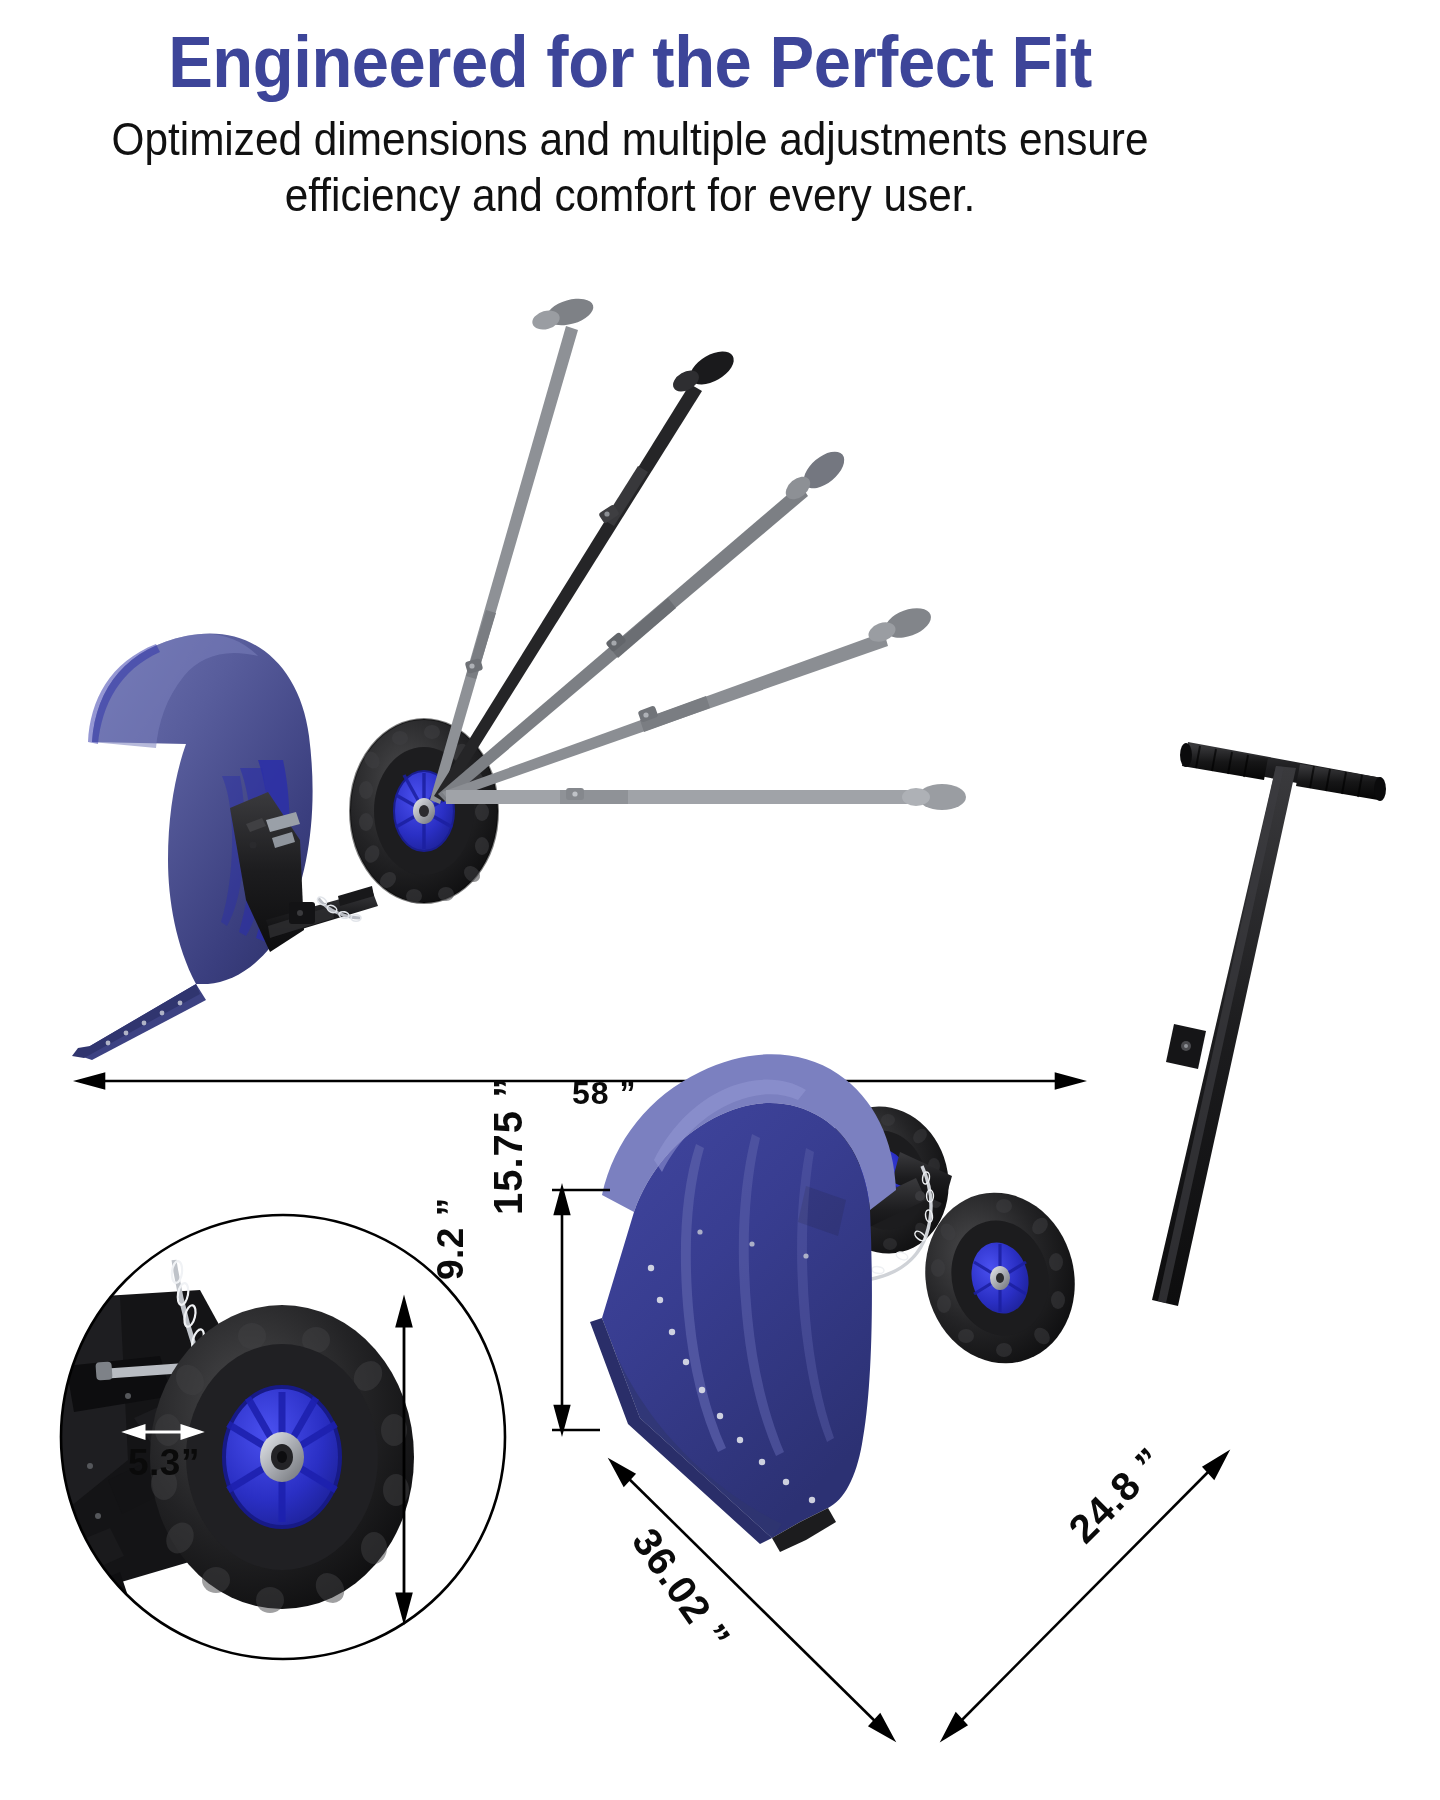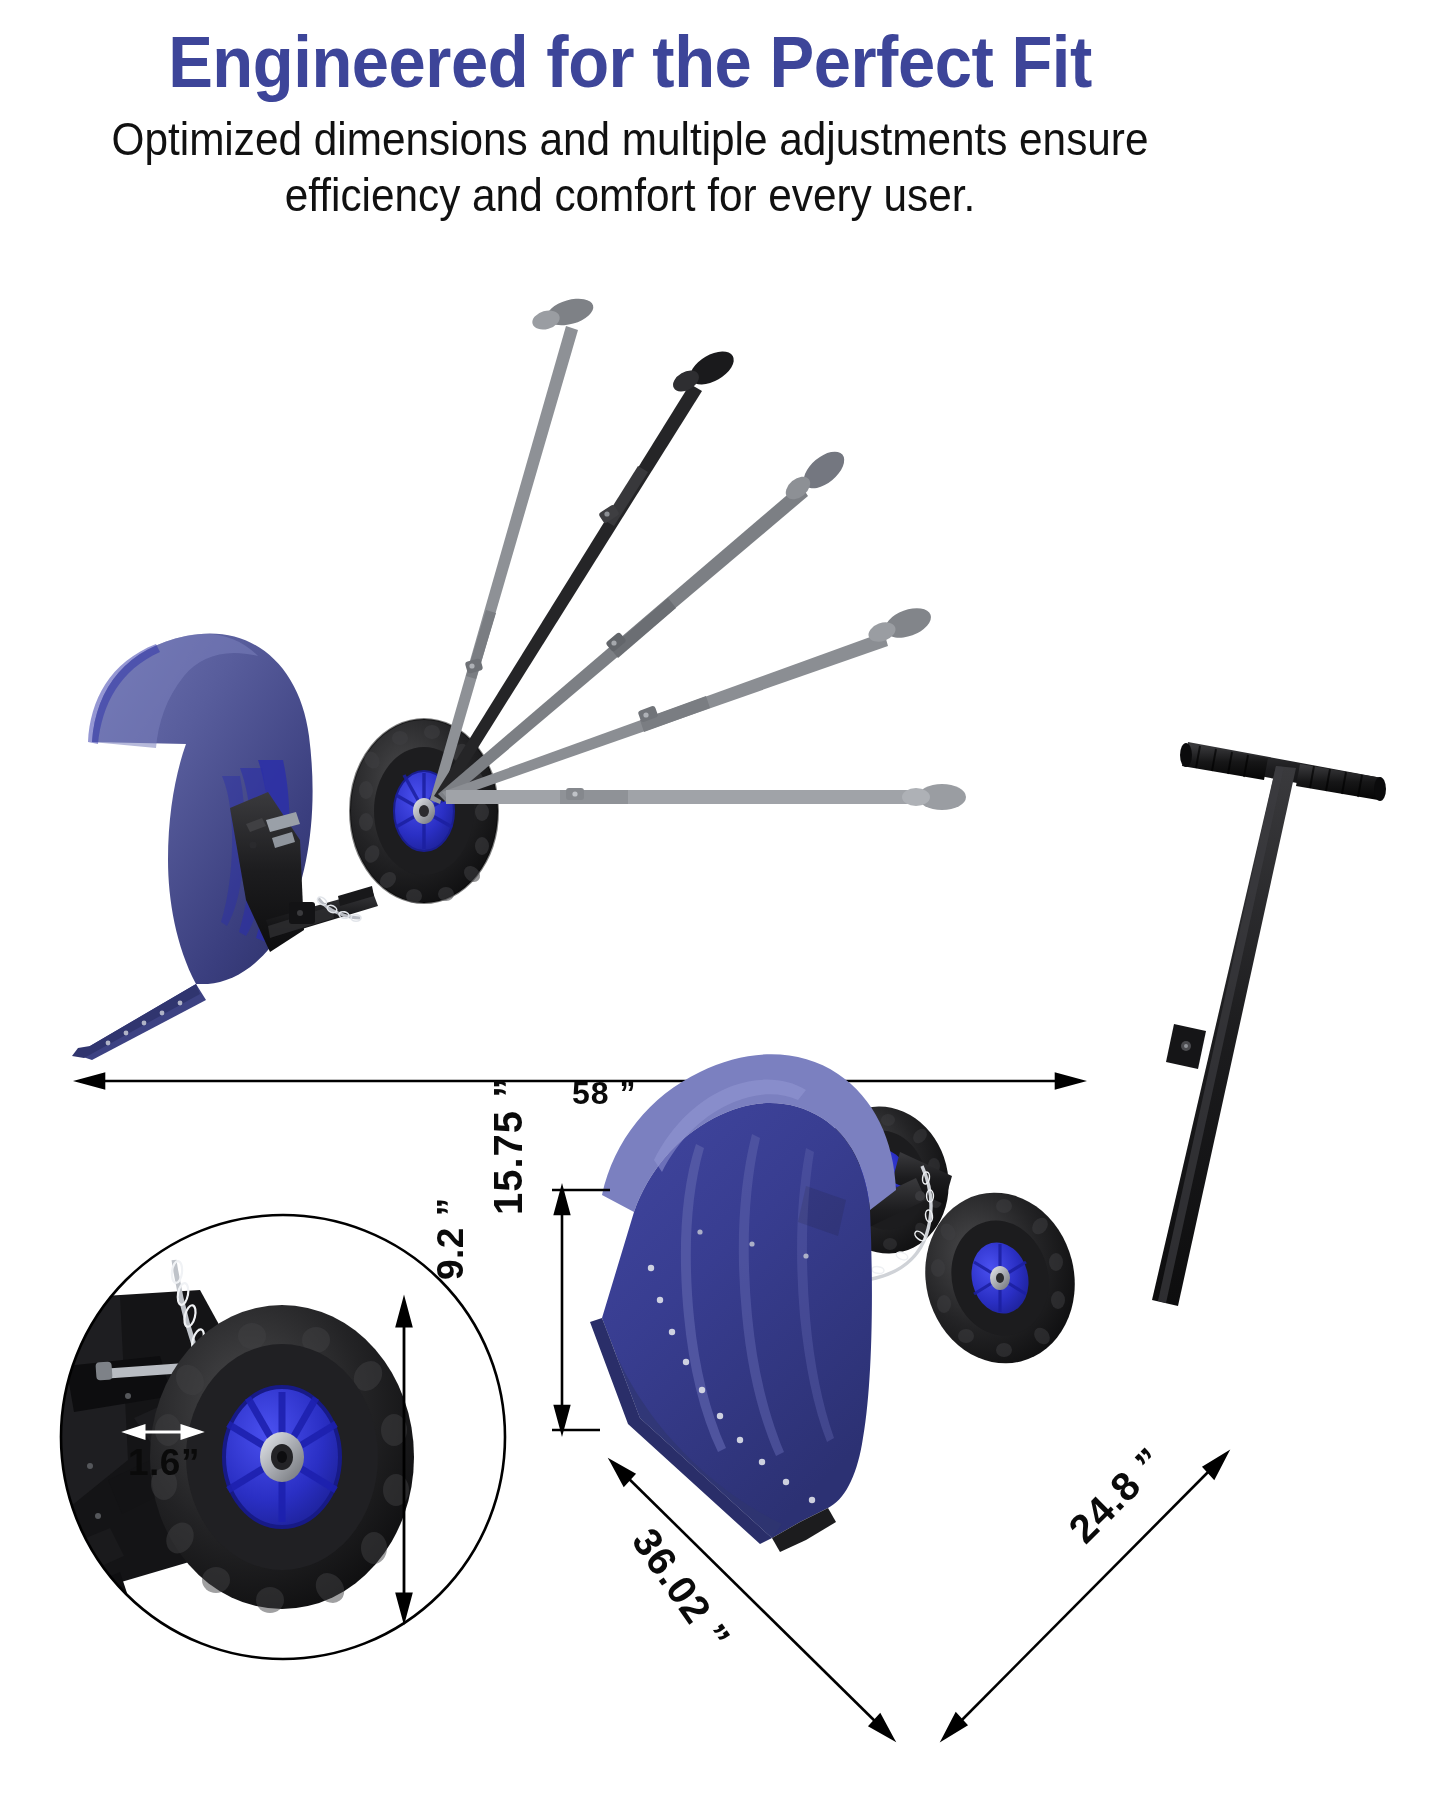--- a/index.html
+++ b/index.html
@@ -563,14 +563,14 @@
       <polygon points="404,1620 397,1594 411,1594"></polygon>
     </g>
   </g>
 </svg>
 </div>
 
 <div class="dim-label" id="label-58">58 ”</div>
 <div class="dim-label" id="label-1575">15.75 ”</div>
 <div class="dim-label" id="label-3602">36.02 ”</div>
 <div class="dim-label" id="label-248">24.8 ”</div>
-<div class="dim-label" id="label-29">1.6”</div>
+<div class="dim-label" id="label-29">5.3”</div>
 <div class="dim-label" id="label-92">9.2 ”</div>
 
 </body></html>

